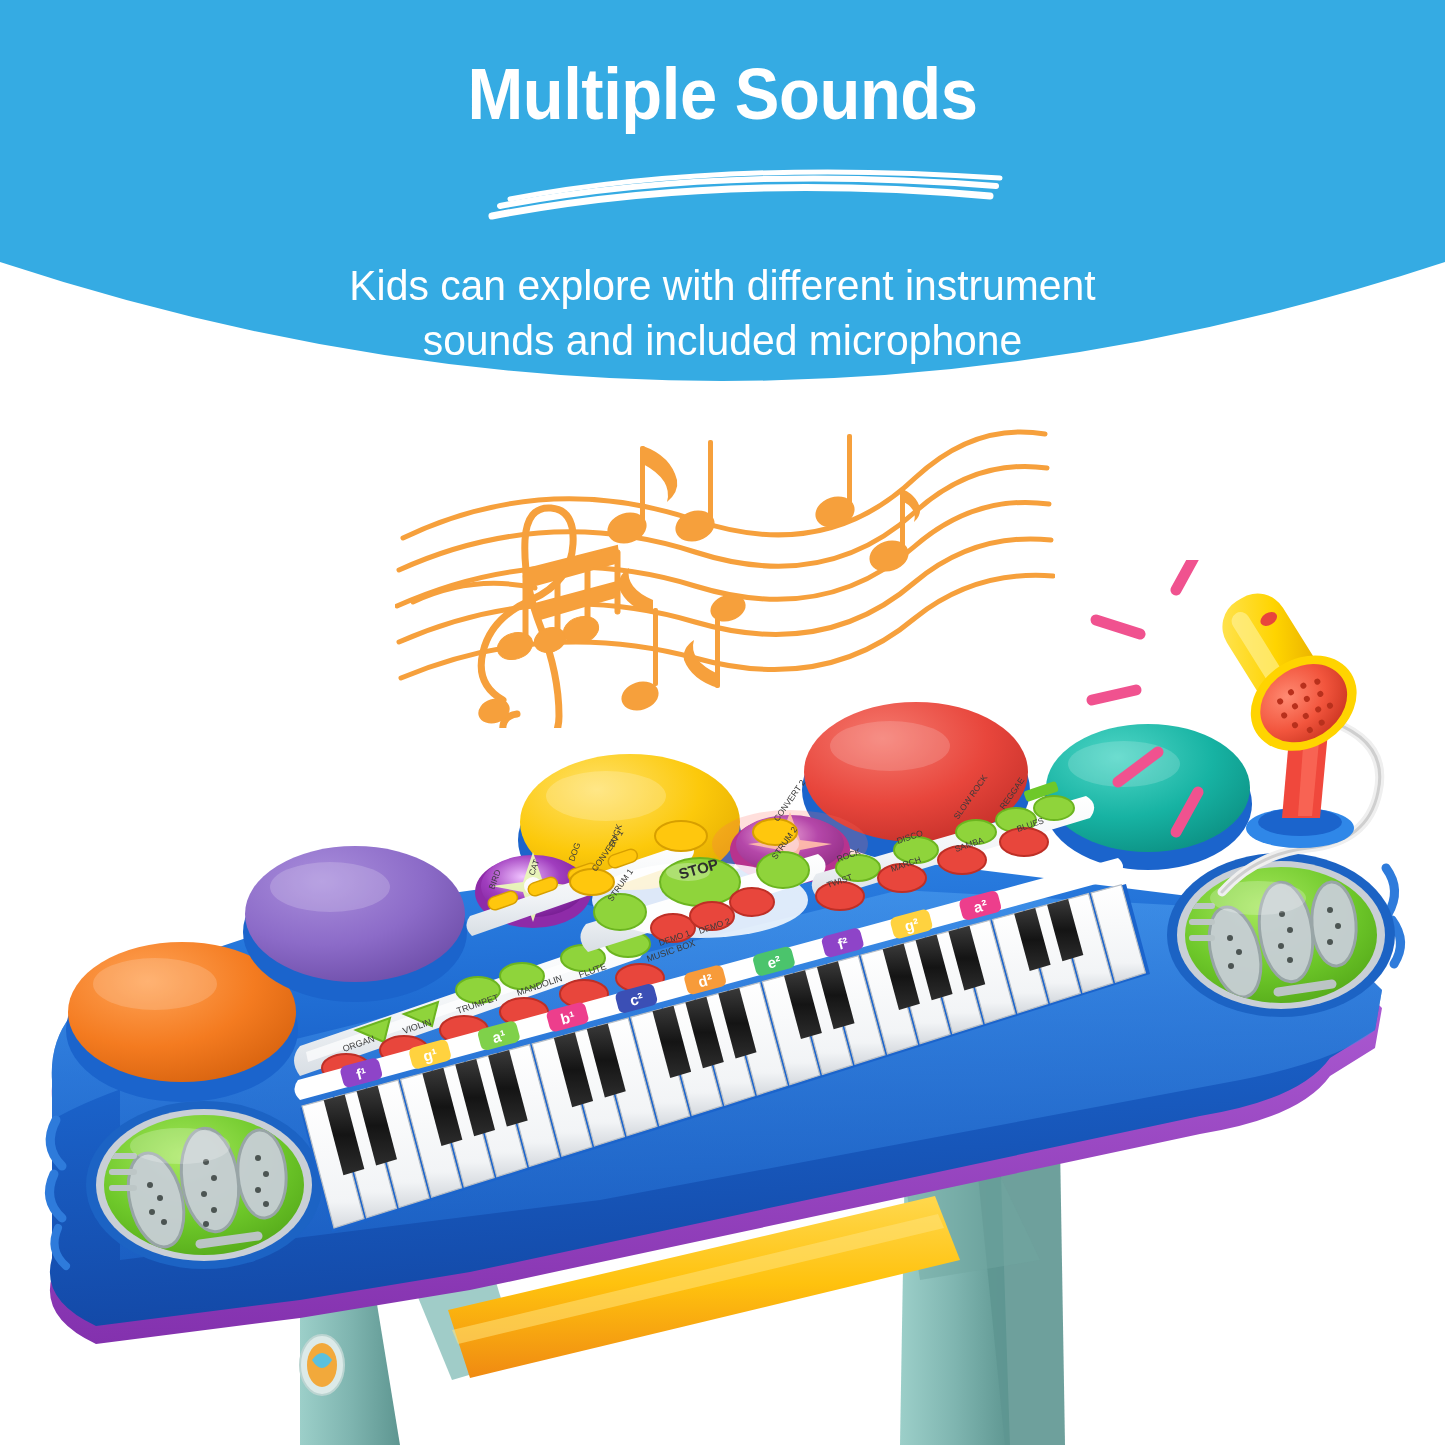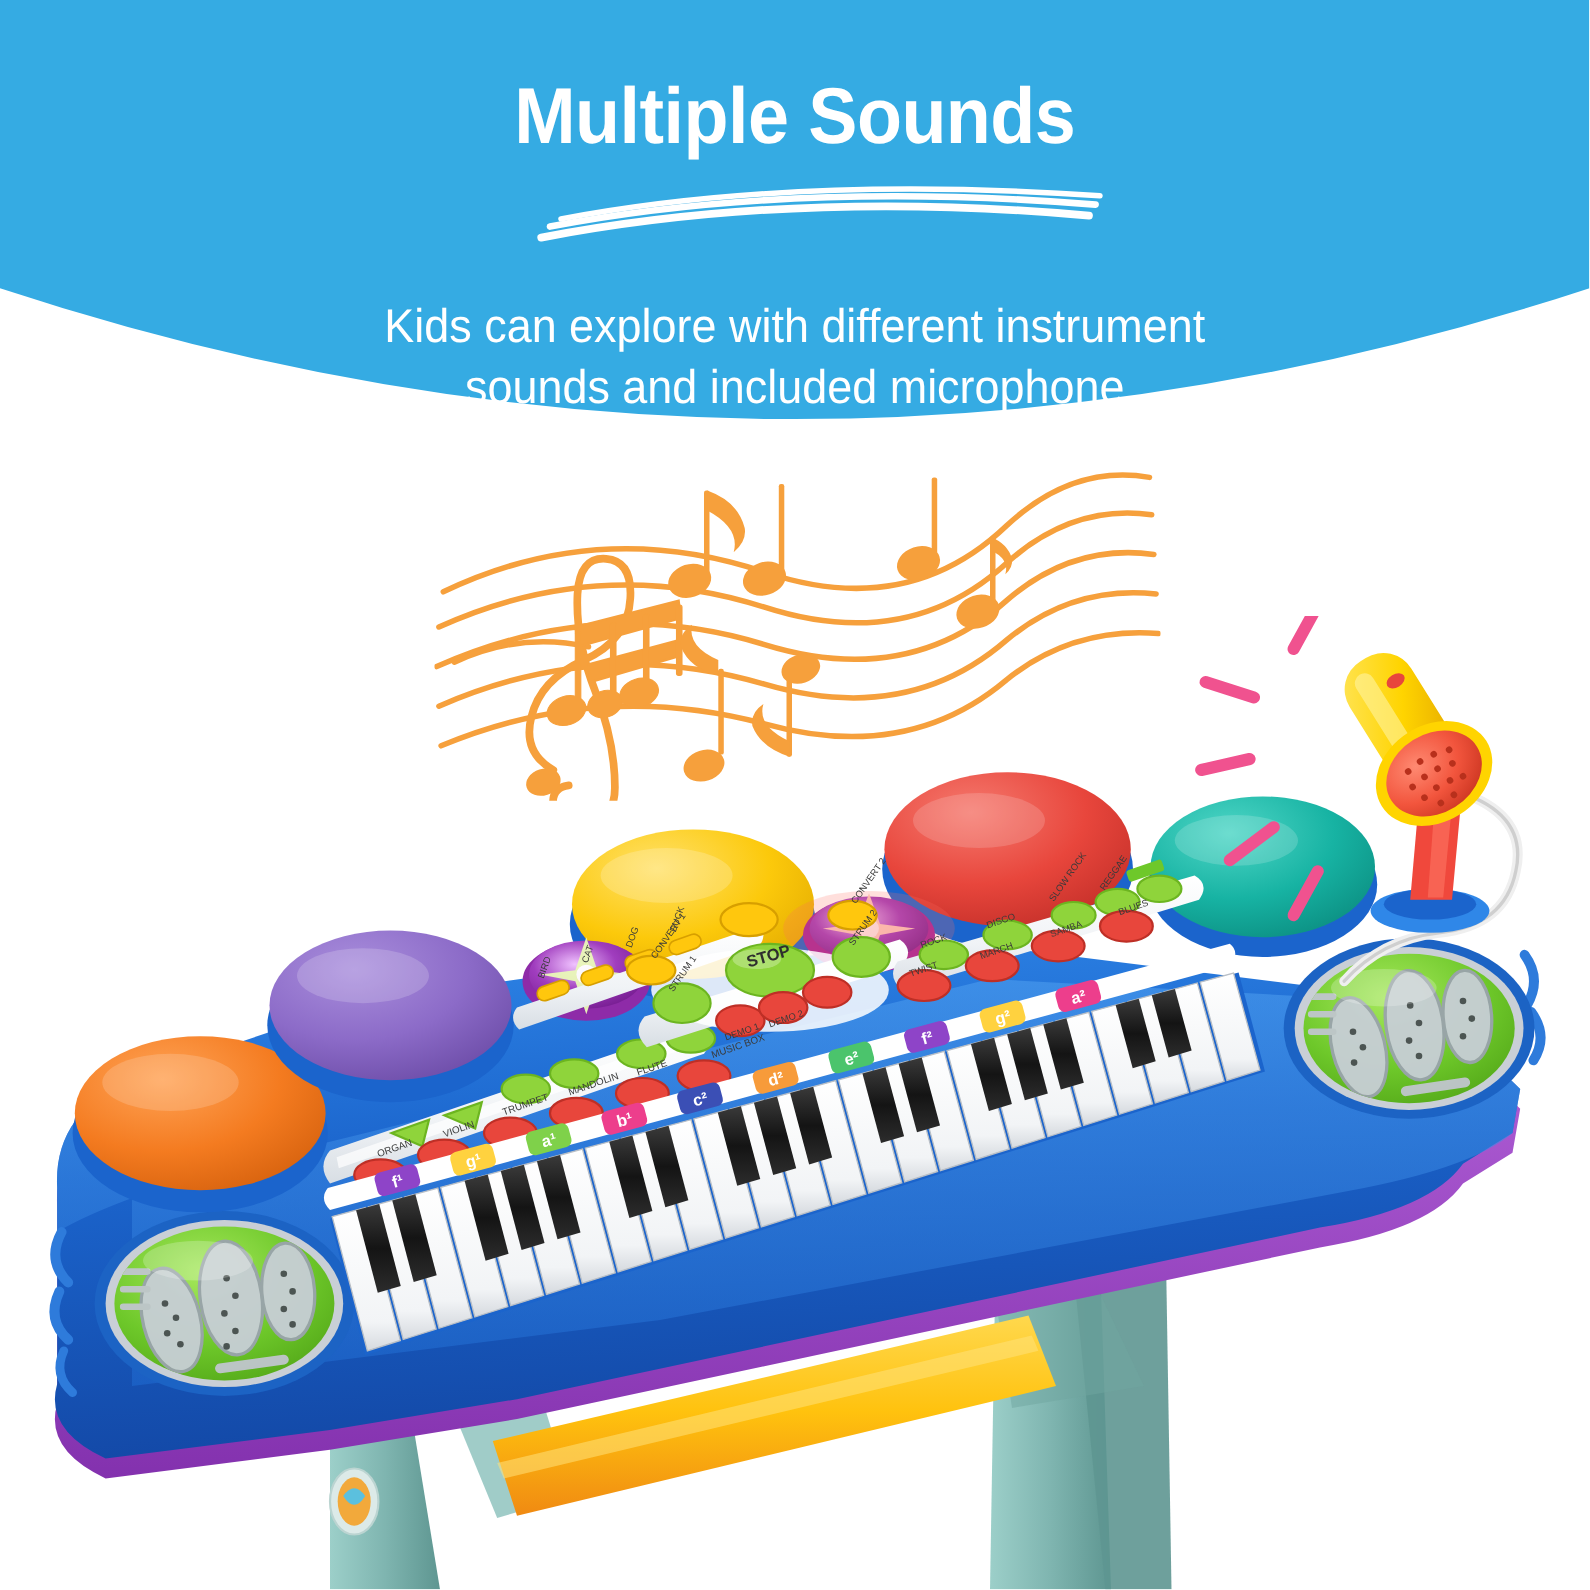--- a/index.html
+++ b/index.html
@@ -5,21 +5,21 @@
   html,body{margin:0;padding:0;}
   body{
     width:1445px;height:1445px;background:#ffffff;overflow:hidden;
     font-family:"Liberation Sans","DejaVu Sans",sans-serif;position:relative;
   }
   #stage{position:absolute;inset:0;width:1445px;height:1445px;}
 
   
   .banner-wrap{position:absolute;left:0;top:0;width:1445px;height:480px;z-index:5;}
   .banner-svg{position:absolute;left:0;top:0;}
-  .banner-text{position:absolute;left:0;top:12px;width:1179px;height:480px;z-index:6;
+  .banner-text{position:absolute;left:0;top:0;width:1179px;height:480px;z-index:6;
                pointer-events:none;}
   .headline{
     position:absolute;left:0;top:58px;width:1445px;text-align:center;
     color:#ffffff;font-size:72px;font-weight:bold;letter-spacing:-0.5px;
     font-family:"Liberation Sans","DejaVu Sans",sans-serif;line-height:1;
     transform:scaleX(0.93);transform-origin:center top;
   }
   .subline{
     position:absolute;left:0;top:258px;width:1445px;text-align:center;
     color:#ffffff;font-size:43px;font-weight:normal;line-height:1.28;

